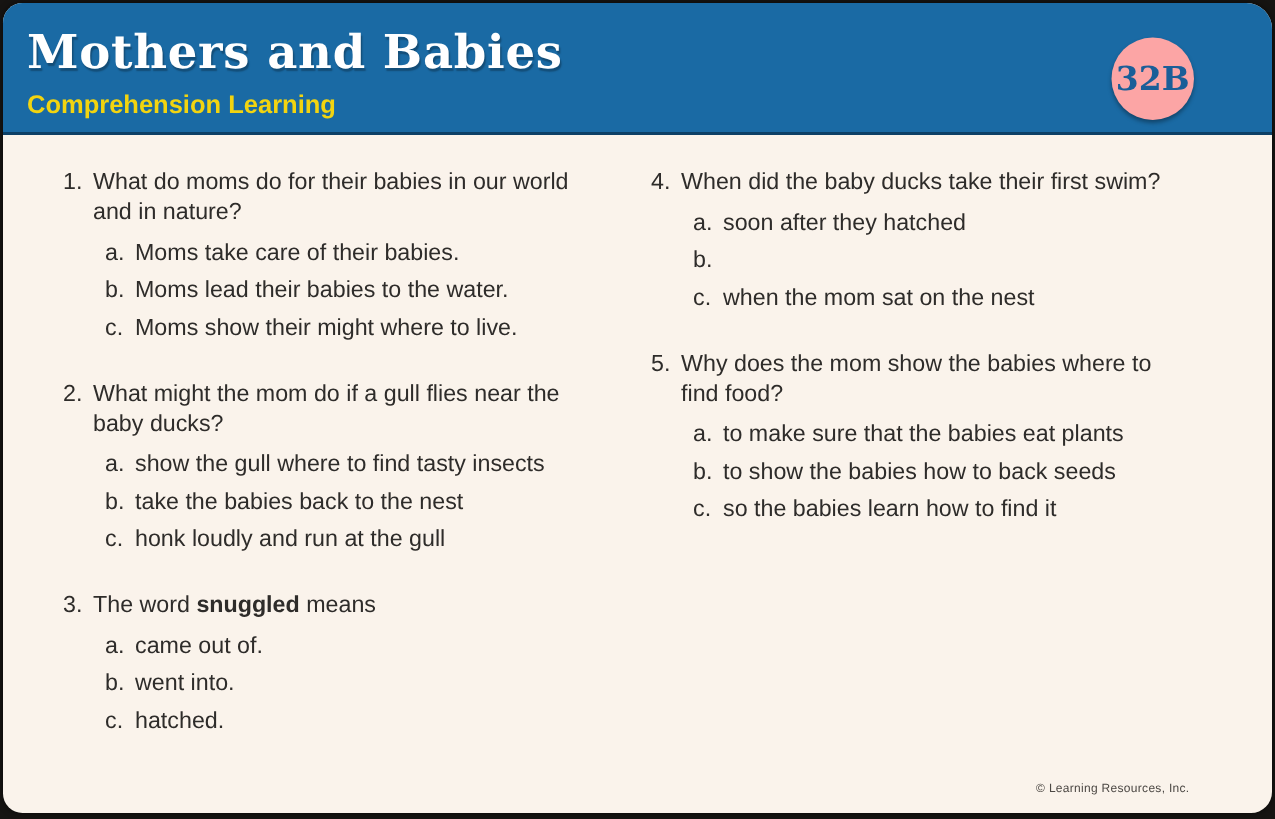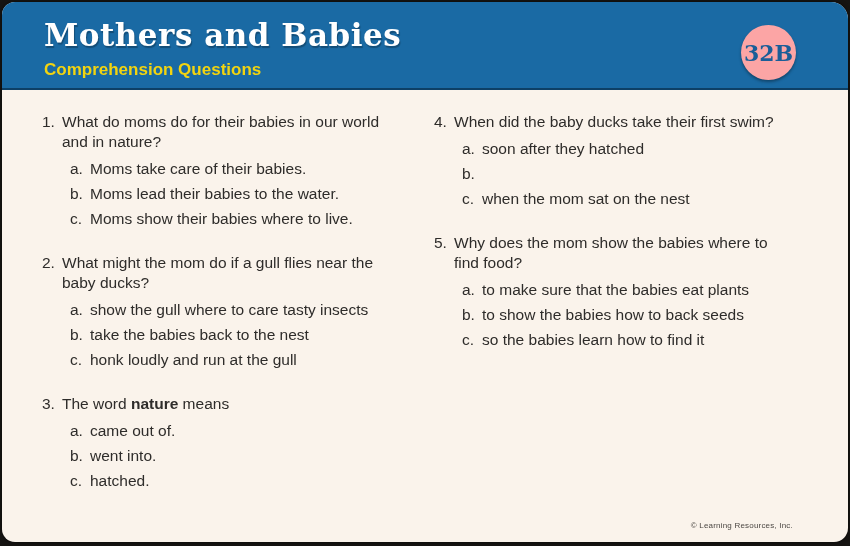--- a/index.html
+++ b/index.html
@@ -15,21 +15,21 @@
     background: #faf3eb;
     border-radius: 13px 17px 14px 13px;
     overflow: hidden;
     box-shadow: 0 0 4px rgba(0,0,0,0.6);
   }
   .header {
     position: relative;
     height: 88px;
     background: #1a6aa4;
     border-bottom: 2px solid #0d4066;
-    padding: 15px 0 0 42px;
+    padding: 15px 0 0 16px;
   }
   .title {
     font-family: "DejaVu Serif", serif;
     font-weight: bold;
     font-size: 31px;
     color: #ffffff;
     letter-spacing: 0.5px;
     text-shadow: 1px 2px 1px rgba(0,0,0,0.28);
   }
   .subtitle {
@@ -81,21 +81,21 @@
     letter-spacing: 0.2px;
   }
 </style>
 </head>
 <body>
 
 <div class="card">
 
   <div class="header">
     <div class="title">Mothers and Babies</div>
-    <div class="subtitle">Comprehension Questions</div>
+    <div class="subtitle">Comprehension Learning</div>
     <div class="badge">32B</div>
   </div>
 
   <div class="content">
 
     <div class="col left">
 
       <div class="question">
         <div class="qnum">1.</div>
         <div class="qbody">
@@ -104,51 +104,51 @@
             <div class="option">
               <span class="olabel">a.</span>
               <span class="otext">Moms take care of their babies.</span>
             </div>
             <div class="option">
               <span class="olabel">b.</span>
               <span class="otext">Moms lead their babies to the water.</span>
             </div>
             <div class="option">
               <span class="olabel">c.</span>
-              <span class="otext">Moms show their babies where to live.</span>
+              <span class="otext">Moms show their might where to live.</span>
             </div>
           </div>
         </div>
       </div>
 
       <div class="question">
         <div class="qnum">2.</div>
         <div class="qbody">
           <div class="qtext"><span>What might the mom do if a gull flies near the baby ducks?</span><span class="boldword"></span><span></span></div>
           <div class="options">
             <div class="option">
               <span class="olabel">a.</span>
-              <span class="otext">show the gull where to care tasty insects</span>
+              <span class="otext">show the gull where to find tasty insects</span>
             </div>
             <div class="option">
               <span class="olabel">b.</span>
               <span class="otext">take the babies back to the nest</span>
             </div>
             <div class="option">
               <span class="olabel">c.</span>
               <span class="otext">honk loudly and run at the gull</span>
             </div>
           </div>
         </div>
       </div>
 
       <div class="question">
         <div class="qnum">3.</div>
         <div class="qbody">
-          <div class="qtext"><span>The word </span><span class="boldword">nature</span><span> means</span></div>
+          <div class="qtext"><span>The word </span><span class="boldword">snuggled</span><span> means</span></div>
           <div class="options">
             <div class="option">
               <span class="olabel">a.</span>
               <span class="otext">came out of.</span>
             </div>
             <div class="option">
               <span class="olabel">b.</span>
               <span class="otext">went into.</span>
             </div>
             <div class="option">

